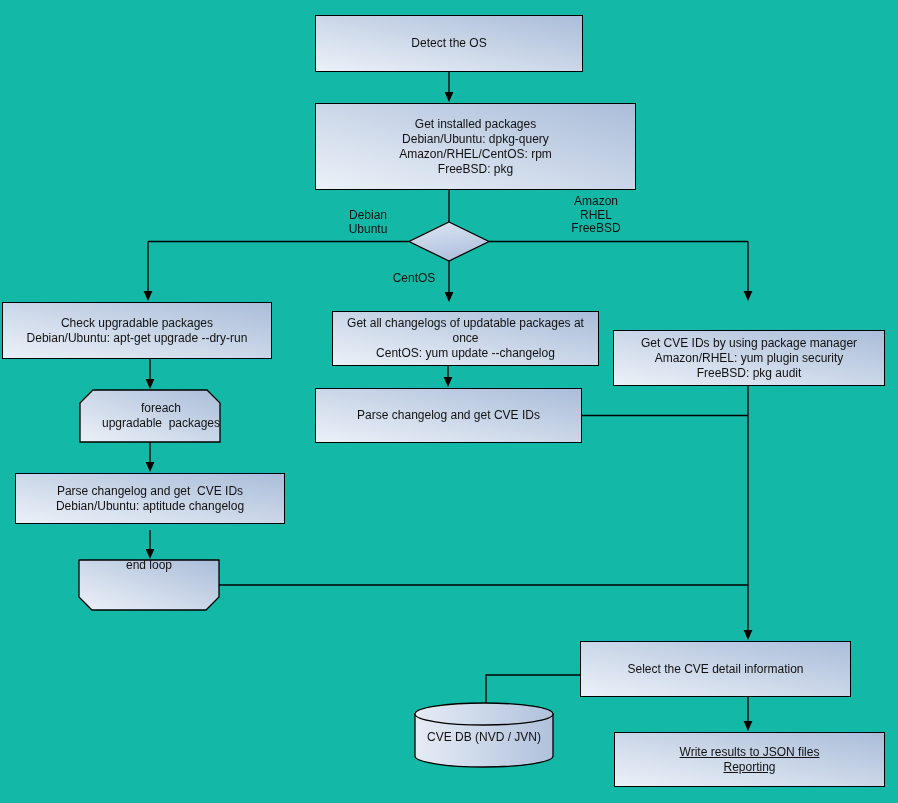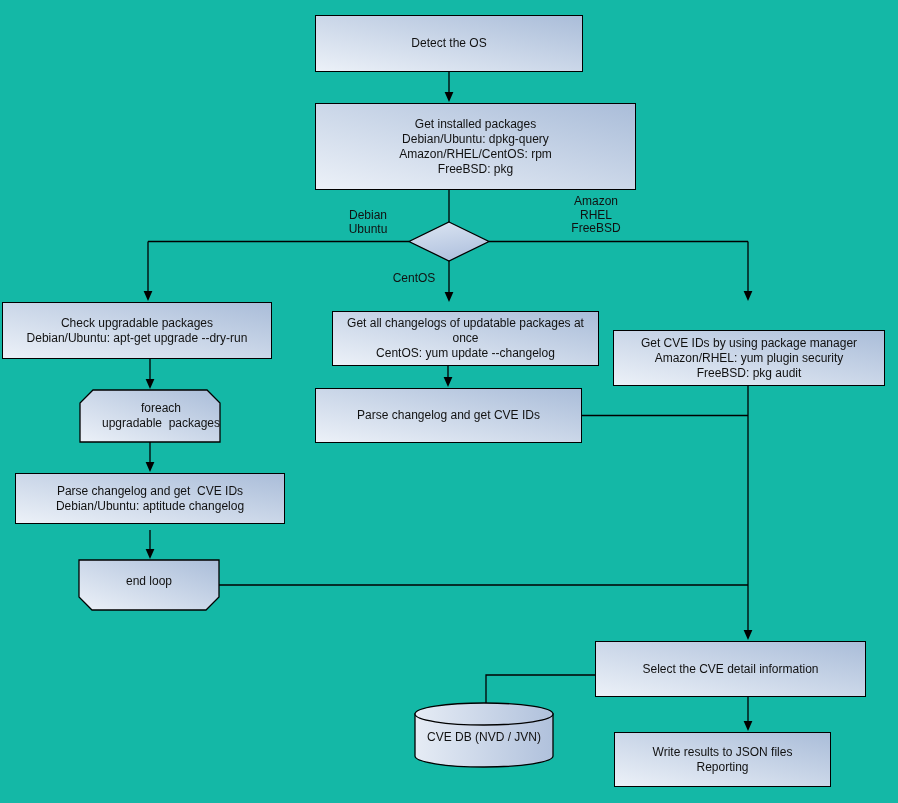--- a/index.html
+++ b/index.html
@@ -50,25 +50,25 @@
     line-height: 13.5px;
   }
   
   #n-detect      { left:315px; top:15px;  width:268px; height:57px; }
   #n-installed   { left:315px; top:103px; width:321px; height:87px; }
   #n-check       { left:2px;  top:302px; width:270px; height:57px; }
   #n-parse-deb   { left:15px;  top:473px; width:270px; height:51px; }
   #n-changelogs  { left:315px; top:311px; width:267px; height:55px;margin-left:17px; }
   #n-parse-cent  { left:315px; top:388px; width:267px; height:55px; }
   #n-getcve      { left:613px; top:302px; width:272px; height:56px;margin-top:28px; }
-  #n-select      { left:595px; top:641px; width:271px; height:56px; }
-  #n-write       { left:614px; top:732px; width:217px; height:55px; }
+  #n-select      { left:580px; top:641px; width:271px; height:56px; }
+  #n-write       { left:614px; top:732px; width:271px; height:55px;text-decoration:underline; }
   
   #l-foreach { left:80px;  top:390px; width:162px; height:52px; }
-  #l-endloop { left:79px;  top:560px; width:140px; height:42px;text-align:right; }
+  #l-endloop { left:79px;  top:544px; width:140px; height:42px;text-align:right; }
   #l-cvedb   { left:416px; top:716px; width:136px; height:42px; }
   
   #e-debian { left:338px; top:209px; width:60px; }
   #e-amazon { left:522px; top:195px; width:60px;margin-left:44px; }
   #e-centos { left:385px; top:272px; width:58px; }
 </style>
 </head>
 <body>
 
 <div class="canvas">

